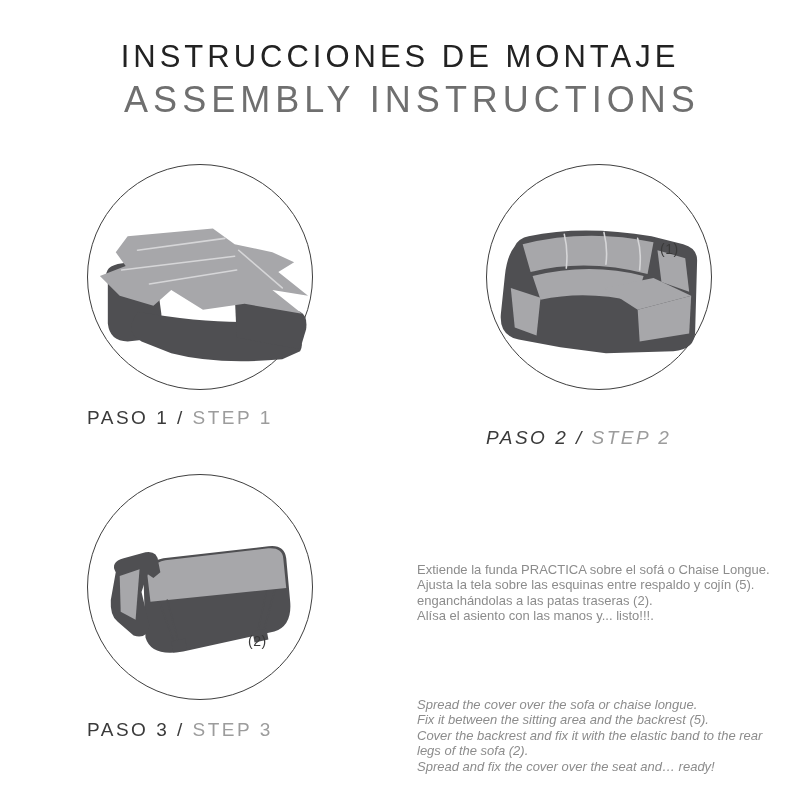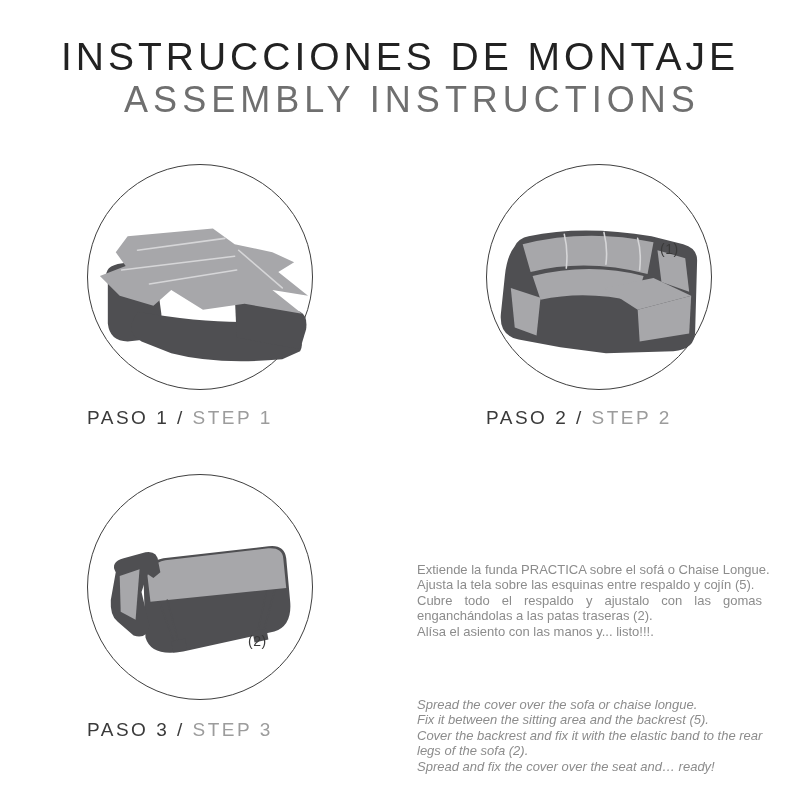--- a/index.html
+++ b/index.html
@@ -3,21 +3,21 @@
 <meta charset="utf-8">
 <style>
   html,body{margin:0;padding:0;background:#fff;}
   .canvas{
     position:relative;width:800px;height:800px;background:var(--background,#fff);
     font-family:"Liberation Sans",sans-serif;overflow:hidden;
   }
   
   .title{
     position:absolute;top:37px;left:0;width:800px;text-align:center;
-    font-size:39px;line-height:39px;font-weight:300;letter-spacing:4px;
+    font-size:31px;line-height:39px;font-weight:300;letter-spacing:4px;
     color:var(--title,#222);white-space:nowrap;
   }
   .subtitle{
     position:absolute;top:82px;left:0;width:800px;text-align:center;
     font-size:36px;line-height:36px;font-weight:300;letter-spacing:5px;
     color:var(--subtitle,#6f6f6f);white-space:nowrap;padding-left:12px;
   }
   
   .circle{
     position:absolute;width:226px;height:226px;border-radius:50%;
@@ -37,21 +37,21 @@
     color:var(--annotation,#3a3a3a);letter-spacing:0.5px;
   }
   .a1{left:173px;top:76px;}
   .a2{left:160px;top:158px;}
   
   .step-label{
     position:absolute;width:226px;white-space:nowrap;
     font-size:19px;letter-spacing:2.5px;line-height:22px;
   }
   .l1{left:87px;top:407px;}
-  .l2{left:486px;top:407px;}
+  .l2{left:486px;top:427px;font-style:italic;}
   .l3{left:87px;top:719px;}
   .paso{color:var(--paso-label,#3a3a3a);}
   .step-en{color:var(--step-label,#9c9c9c);}
   
   .instructions-es,.instructions-en{
     position:absolute;left:417px;width:345px;
     font-size:13px;line-height:15.4px;color:var(--body-text,#8c8c8c);
   }
   .instructions-es{top:562px;}
   .instructions-en{top:666px;font-style:italic;margin-top:31px;}
@@ -119,21 +119,20 @@
     <span class="annotation a2">(2)</span>
   </div>
   <div class="step-label l3">
     <span class="paso">PASO 3 /</span>
     <span class="step-en">STEP 3</span>
   </div>
 
   <div class="instructions-es">
     <div class="iline">Extiende la funda PRACTICA sobre el sofá o Chaise Longue.</div>
     <div class="iline">Ajusta la tela sobre las esquinas entre respaldo y cojín (5).</div>
-    <div class="iline stretch">Cubre todo el respaldo y ajustalo con las gomas</div>
     <div class="iline">enganchándolas a las patas traseras (2).</div>
     <div class="iline">Alísa el asiento con las manos y... listo!!!.</div>
   </div>
 
   <div class="instructions-en">
     <div class="iline">Spread the cover over the sofa or chaise longue.</div>
     <div class="iline">Fix it between the sitting area and the backrest (5).</div>
     <div class="iline">Cover the backrest and fix it with the elastic band to the rear</div>
     <div class="iline">legs of the sofa (2).</div>
     <div class="iline">Spread and fix the cover over the seat and… ready!</div>

